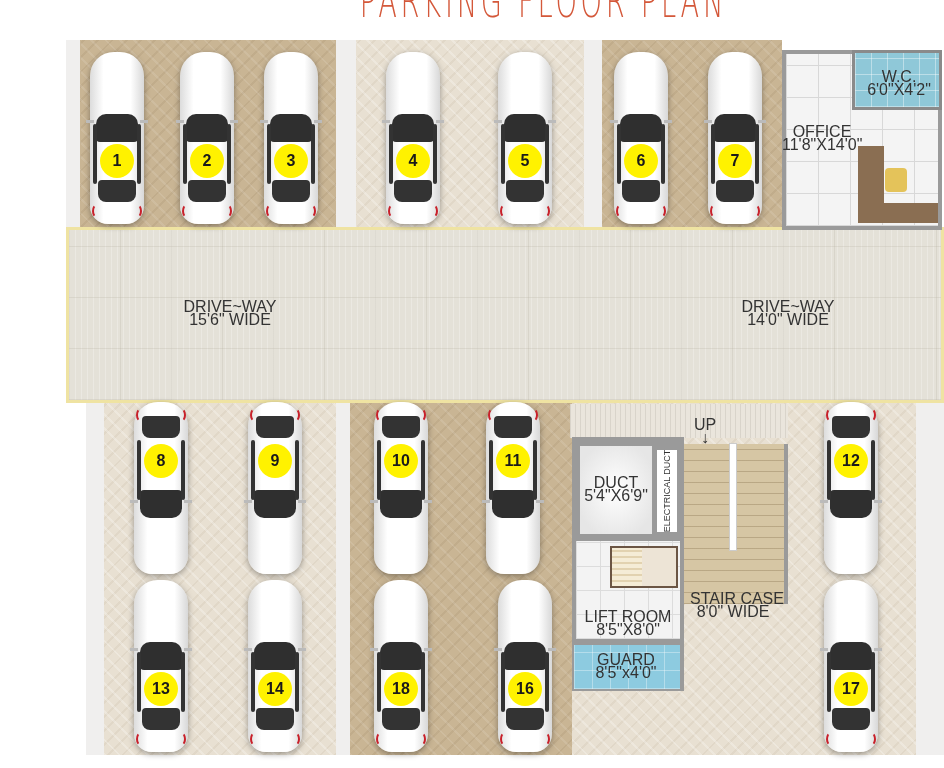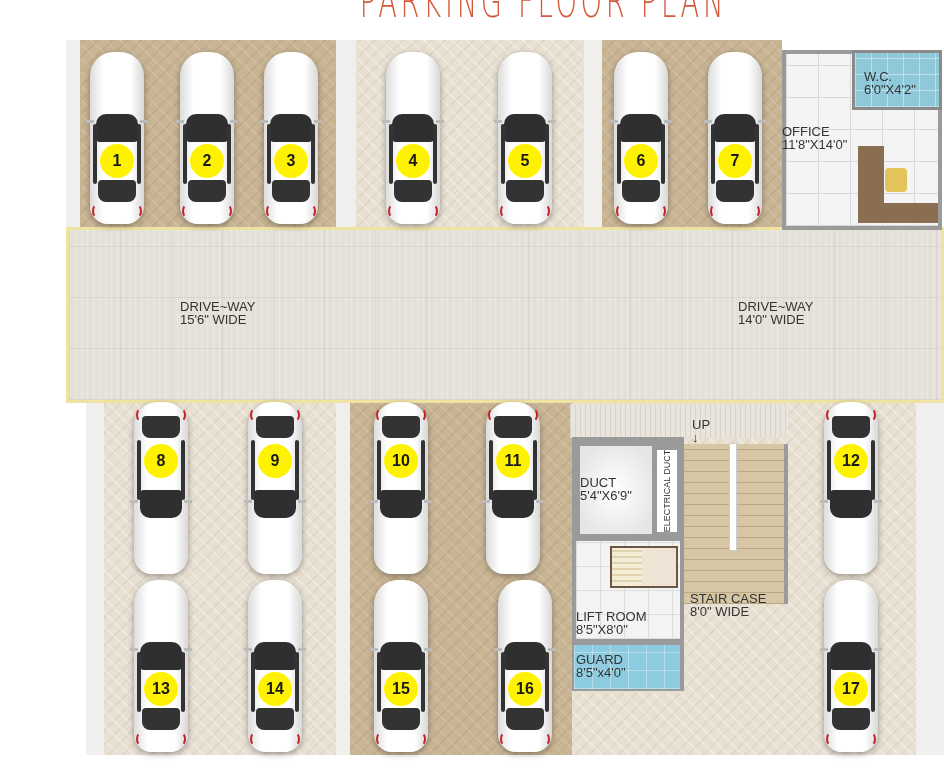--- a/index.html
+++ b/index.html
@@ -31,21 +31,21 @@
   .driveway {
     position: absolute; left: 66px; top: 227px; width: 878px; height: 176px;
     background-color: #e4e1d8;
     border: 3px solid #efe3a2;
     background-image:
       repeating-linear-gradient(90deg, rgba(180,175,160,0.25) 0 1px, transparent 1px 51px),
       repeating-linear-gradient(0deg, rgba(180,175,160,0.25) 0 1px, transparent 1px 51px),
       repeating-linear-gradient(90deg, rgba(255,255,255,0.25) 0 1px, transparent 1px 6px);
   }
   .label {
-    position: absolute; text-align: left; color: #333; font-size: 13px; line-height: 13px;
+    position: absolute; text-align: center; color: #333; font-size: 16px; line-height: 13px;
     font-family: "Liberation Sans", sans-serif; white-space: nowrap;
   }
 
   
   .car {
     position: absolute; width: 62px; height: 172px;
   }
   .car .body {
     position: absolute; left: 4px; top: 0; width: 54px; height: 172px;
     background: linear-gradient(90deg, #dcdcdc 0%, #ffffff 25%, #ffffff 75%, #d8d8d8 100%);
@@ -427,21 +427,21 @@
 <div class="car up" style="left:370px;top:580px;">
   <div class="body"></div>
   <div class="windshield"></div>
     <div class="rearglass"></div>
   <div class="side-l"></div>
     <div class="side-r"></div>
   <div class="mirror-l"></div>
     <div class="mirror-r"></div>
   <div class="tail-l"></div>
     <div class="tail-r"></div>
-  <div class="badge">15</div>
+  <div class="badge">18</div>
 </div>
 <div class="car up" style="left:494px;top:580px;">
   <div class="body"></div>
   <div class="windshield"></div>
     <div class="rearglass"></div>
   <div class="side-l"></div>
     <div class="side-r"></div>
   <div class="mirror-l"></div>
     <div class="mirror-r"></div>
   <div class="tail-l"></div>

